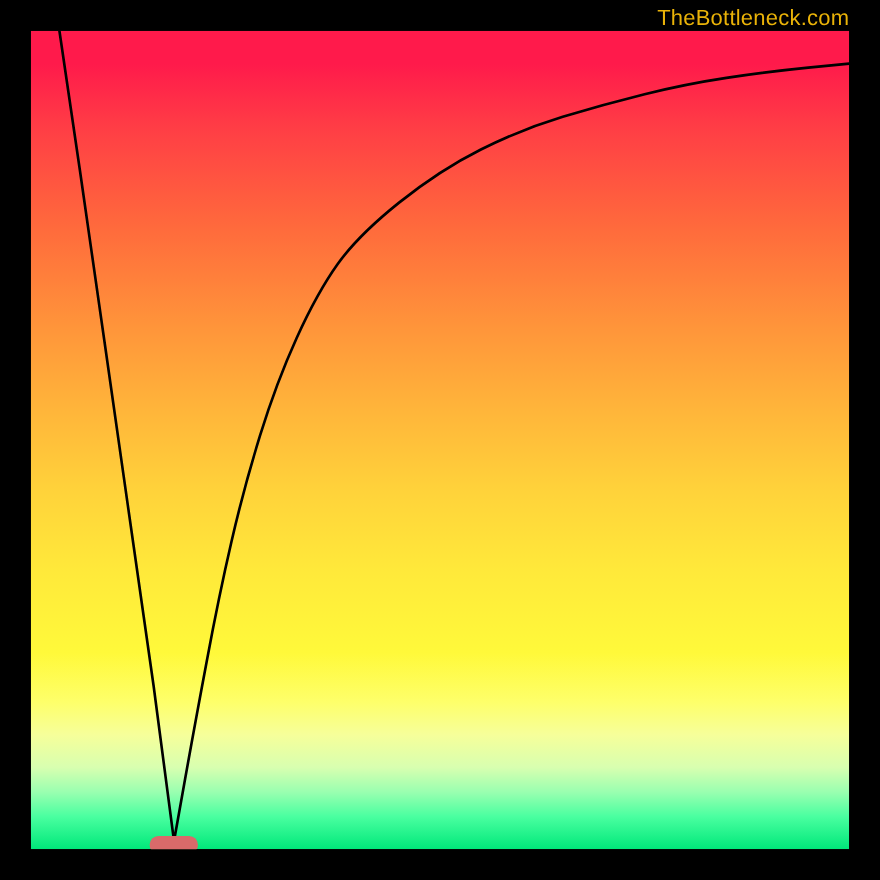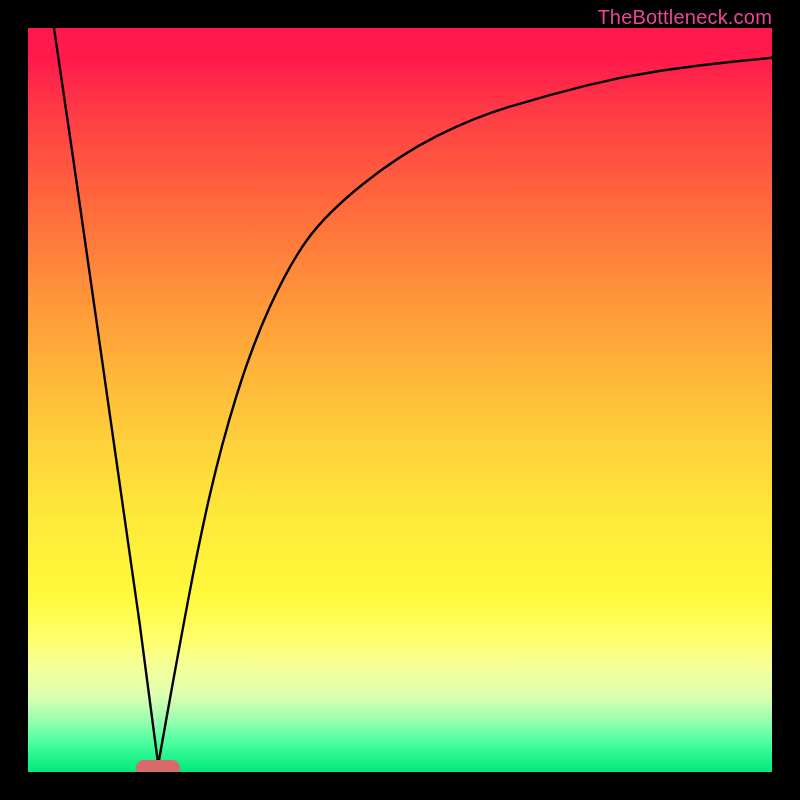--- a/index.html
+++ b/index.html
@@ -44,21 +44,21 @@
       #d8ffb0 90%,
       #9affb0 93%,
       #4affa0 96%,
       #00e87a 100%
     );
   }
   .source-link {
     position: absolute;
     right: 28px;
     top: 6px;
-    color: #ec4899;
+    color: #eab308;
     font-size: 20px;
     letter-spacing: 0.2px;
     font-weight: 400;
     user-select: text;
   }
   svg.curves {
     position: absolute;
     inset: 0;
     width: 744px;
     height: 744px;

